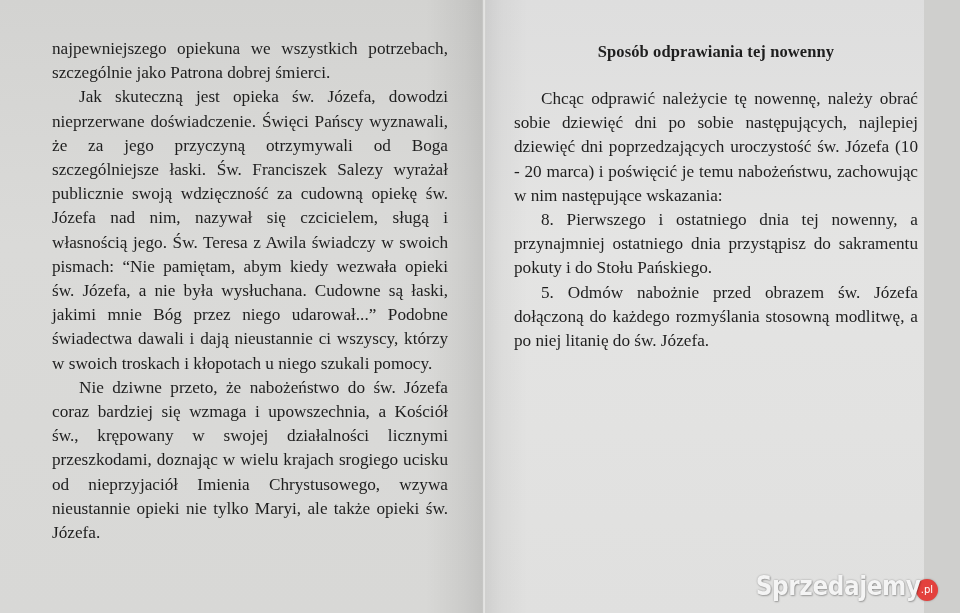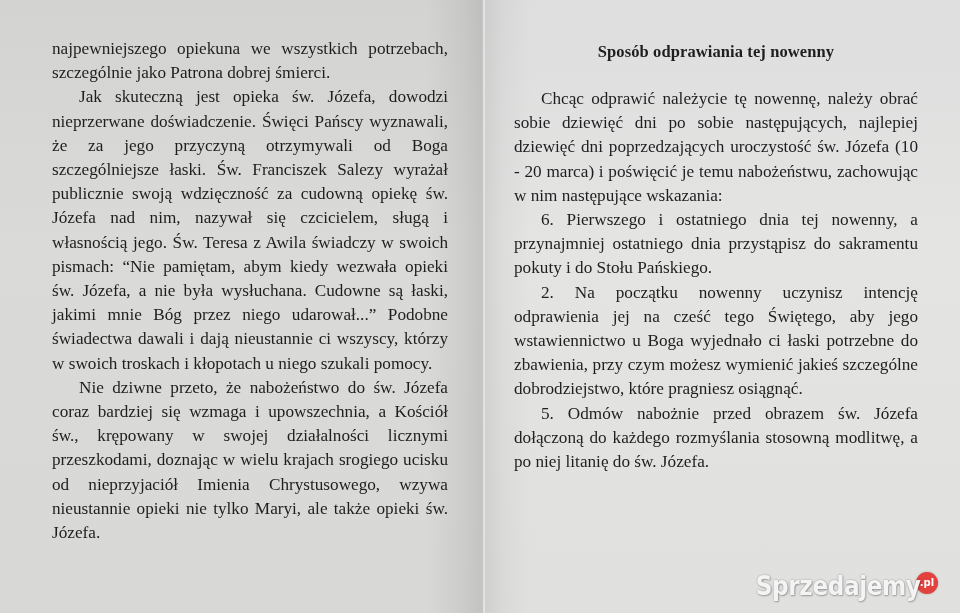--- a/index.html
+++ b/index.html
@@ -26,21 +26,21 @@
       box-sizing: border-box;
       overflow: hidden;
     }
     .page-left {
       width: 484px;
       background:
         linear-gradient(to right, rgba(0,0,0,0.00) 0%, rgba(0,0,0,0.00) 88%, rgba(0,0,0,0.06) 96%, rgba(0,0,0,0.10) 100%),
         linear-gradient(to bottom, #d3d3d1 0%, #dadad8 40%, #d8d8d6 100%);
     }
     .page-right {
-      width: 476px;
+      width: 440px;
       background:
         linear-gradient(to right, rgba(0,0,0,0.08) 0%, rgba(0,0,0,0.03) 4%, rgba(0,0,0,0) 10%),
         linear-gradient(to bottom, #dedede 0%, #e4e4e3 40%, #e0e0df 100%);
     }
     .gutter {
       position: absolute;
       left: 482px;
       top: 0;
       width: 4px;
       height: 613px;
@@ -90,42 +90,42 @@
       color: rgba(0,0,0,0.07);
       filter: blur(0.8px);
       text-align: center;
     }
     .watermark {
       position: absolute;
       right: 22px;
       bottom: 12px;
       z-index: 3;
       display: flex;
-      align-items: center;
+      align-items: flex-end;
     }
     .wm-text {
       font-family: "DejaVu Sans", "Liberation Sans", sans-serif;
       font-weight: bold;
       font-size: 27px;
       letter-spacing: -0.5px;
       color: #f4f4f4;
       text-shadow: 0 0 2px rgba(0,0,0,0.35), 1px 1px 2px rgba(0,0,0,0.25);
       transform: scaleX(0.86);
       transform-origin: right center;
     }
     .wm-badge {
       margin-left: -4px;
       margin-top: -6px;
       width: 22px;
       height: 22px;
       border-radius: 50%;
       background: #e3413d;
       color: #ffffff;
       font-family: "DejaVu Sans", "Liberation Sans", sans-serif;
-      font-weight: bold;
+      font-weight: normal;
       font-size: 10px;
       line-height: 22px;
       text-align: center;
       box-shadow: 0 0 2px rgba(0,0,0,0.3);
     }
   </style>
 </head>
 <body>
 
 <div class="spread">
@@ -138,22 +138,21 @@
     </div>
     <div class="ghost">
       &nbsp;
     </div>
   </div>
 
   <div class="page page-right">
     <div class="heading">Sposób odprawiania tej nowenny</div>
     <div class="text-block">
       <p>Chcąc odprawić należycie tę nowennę, należy obrać sobie dziewięć dni po sobie następujących, najlepiej dziewięć dni poprzedzających uroczystość św. Józefa (10 - 20 marca) i poświęcić je temu nabożeństwu, zachowując w nim następujące wskazania:</p>
-      <p>6. Pierwszego i ostatniego dnia tej nowenny, a przynajmniej ostatniego dnia przystąpisz do sakramentu pokuty i do Stołu Pańskiego.</p>
-      <p>2. Na początku nowenny uczynisz intencję odprawienia jej na cześć tego Świętego, aby jego wstawiennictwo u Boga wyjednało ci łaski potrzebne do zbawienia, przy czym możesz wymienić jakieś szczególne dobrodziejstwo, które pragniesz osiągnąć.</p>
+      <p>8. Pierwszego i ostatniego dnia tej nowenny, a przynajmniej ostatniego dnia przystąpisz do sakramentu pokuty i do Stołu Pańskiego.</p>
       <p>5. Odmów nabożnie przed obrazem św. Józefa dołączoną do każdego rozmyślania stosowną modlitwę, a po niej litanię do św. Józefa.</p>
     </div>
   </div>
 
   <div class="gutter"></div>
 
   <div class="watermark">
     <span class="wm-text">Sprzedajemy</span>
     <span class="wm-badge">.pl</span>
   </div>

